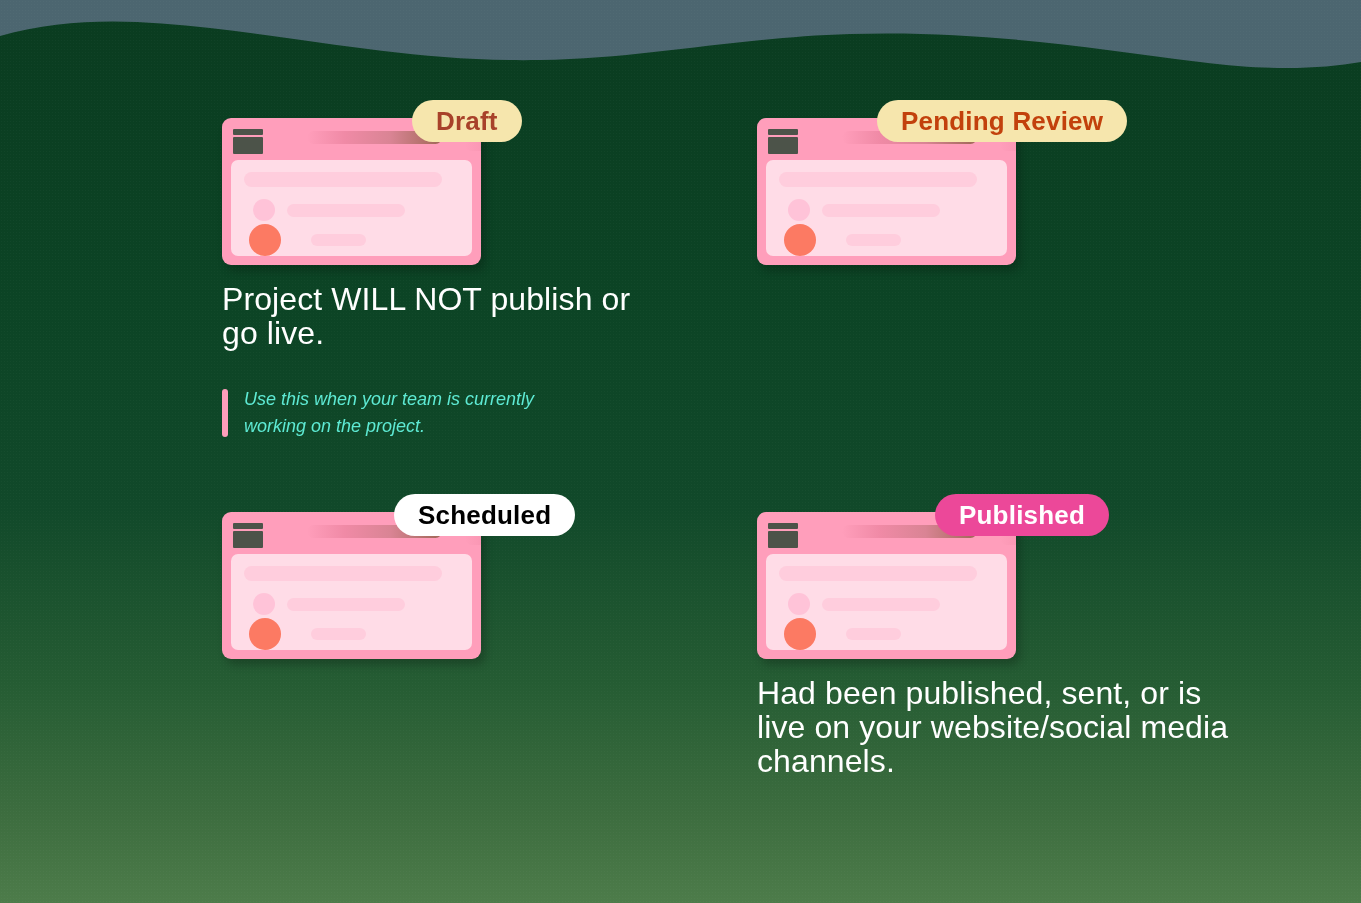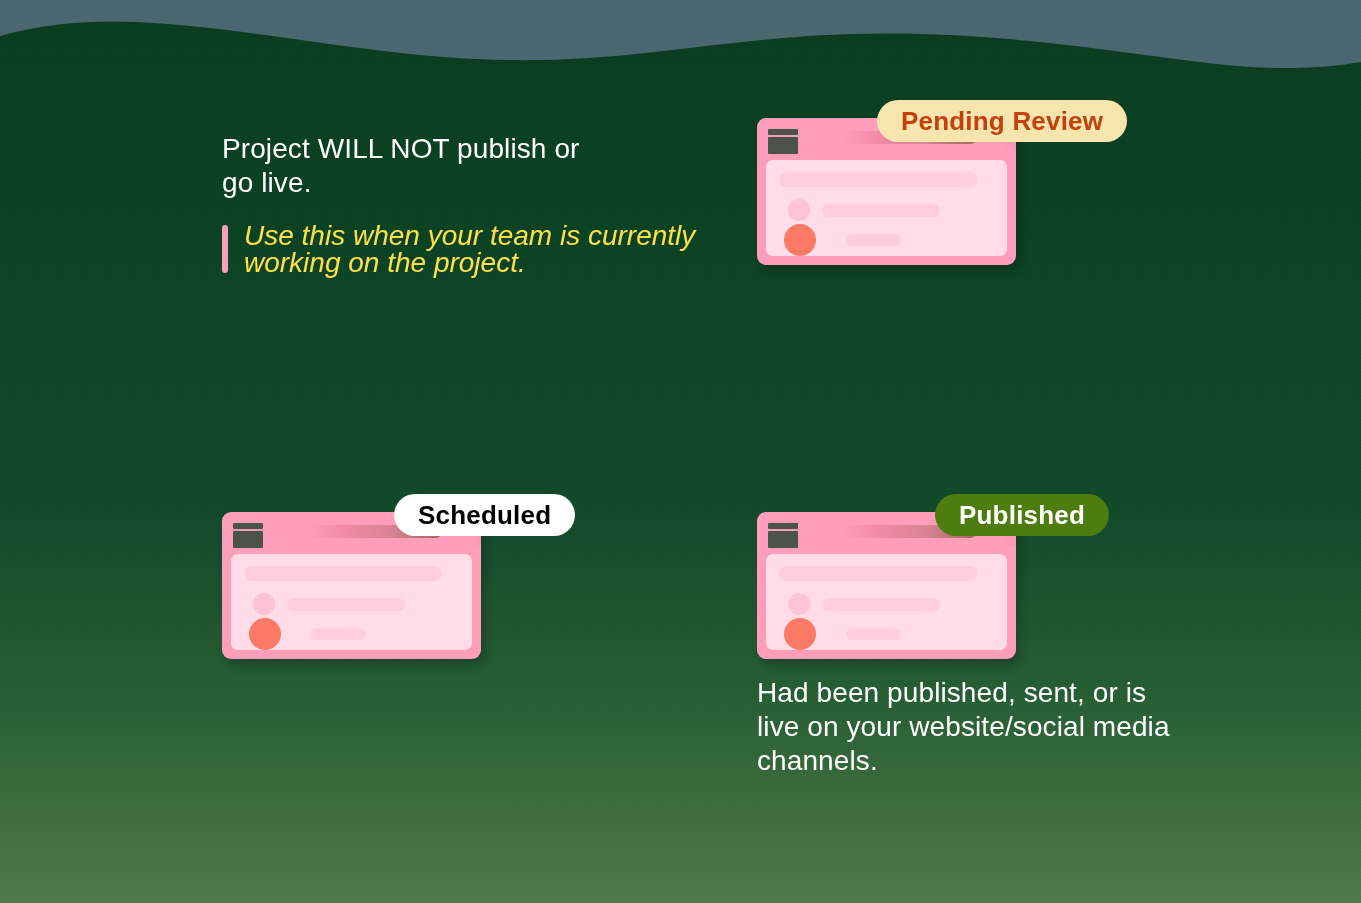--- a/index.html
+++ b/index.html
@@ -152,38 +152,38 @@
     border-radius: 21px;
     font-size: 26px;
     font-weight: bold;
     letter-spacing: .2px;
     white-space: nowrap;
     z-index: 5;
   }
   .badge-draft    { left: 190px; background: #f6e6ad; color: #a8422a; }
   .badge-pending  { left: 120px; background: #f6e6ad; color: #c2410c; }
   .badge-sched    { left: 172px; background: #ffffff; color: #000000; }
-  .badge-pub      { left: 178px; background: #4d7c0f; color: #ffffff; }
+  .badge-pub      { left: 178px; background: #ec4899; color: #ffffff; }
 
   
   .headline {
     margin-top: 32px;
     color: #ffffff;
-    font-size: 28px;
+    font-size: 32px;
     line-height: 34px;
     font-weight: 400;
     letter-spacing: .1px;
     white-space: pre-line;
   }
   .note {
-    margin-top: 22px;
+    margin-top: 36px;
     padding-left: 22px;
     position: relative;
-    color: #fde047;
-    font-size: 28px;
+    color: #5eead4;
+    font-size: 18px;
     line-height: 27px;
     font-style: italic;
     white-space: pre-line;
   }
   .note::before {
     content: "";
     position: absolute;
     left: 0;
     top: 3px;
     bottom: 3px;
@@ -209,20 +209,40 @@
     </linearGradient>
   </defs>
   <path d="M0,36 C70,16 140,20 210,28 C330,42 420,62 540,60 C650,58 730,38 850,34 C980,30 1090,48 1200,62 C1270,71 1320,69 1361,62 L1361,903 L0,903 Z" fill="url(#greenGrad)"></path>
 </svg>
 
 <div id="noise"></div>
 
 <div id="content">
 
   <div class="cell cell-1">
+    <div class="card-wrap">
+      <div class="card">
+        <div class="card-topbar">
+          <div class="win-icon">
+            <div class="win-bar"></div>
+              <div class="win-body"></div>
+          </div>
+          <div class="smudge smudge-a"></div>
+          <div class="smudge smudge-b"></div>
+        </div>
+        <div class="card-panel">
+          <div class="row-bar bar-top"></div>
+          <div class="dot-small"></div>
+          <div class="row-bar bar-mid"></div>
+          <div class="dot-large"></div>
+          <div class="row-bar bar-low"></div>
+        </div>
+      </div>
+      <div class="badge badge-draft">Draft</div>
+    </div>
     <div class="headline">Project WILL NOT publish or
 go live.</div>
     <div class="note">Use this when your team is currently
 working on the project.</div>
   </div>
 
   <div class="cell cell-2">
     <div class="card-wrap">
       <div class="card">
         <div class="card-topbar">

